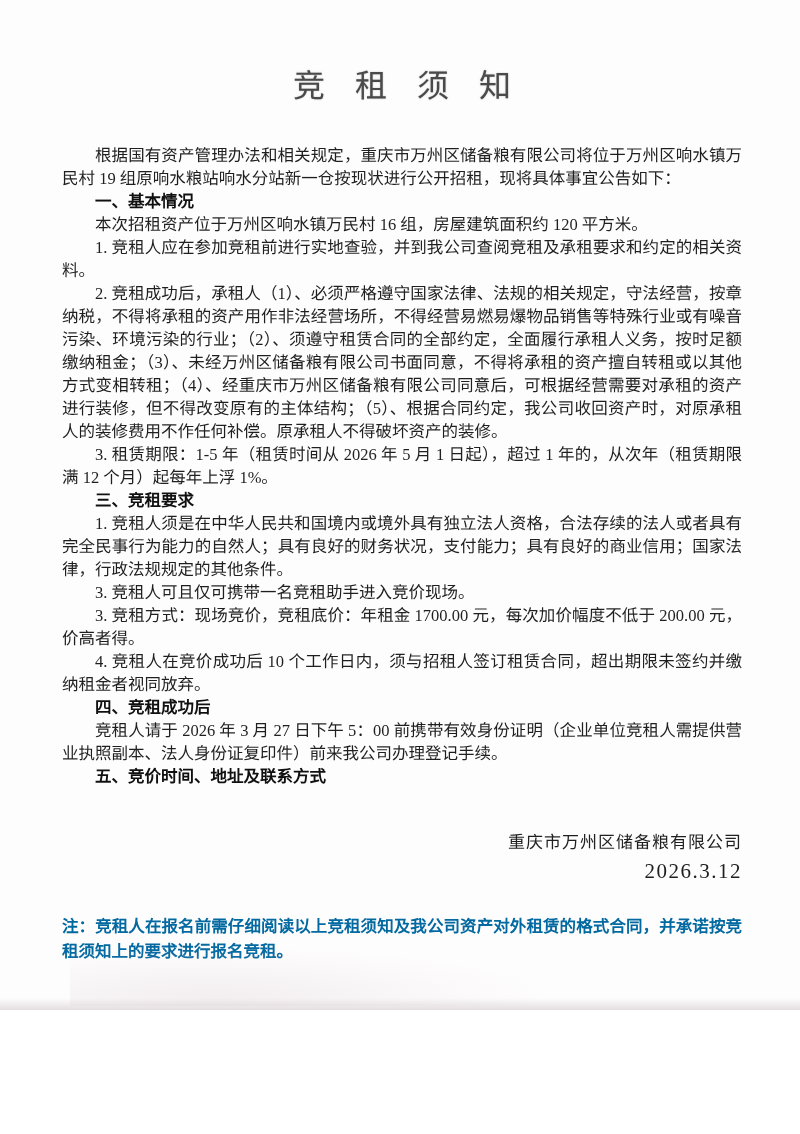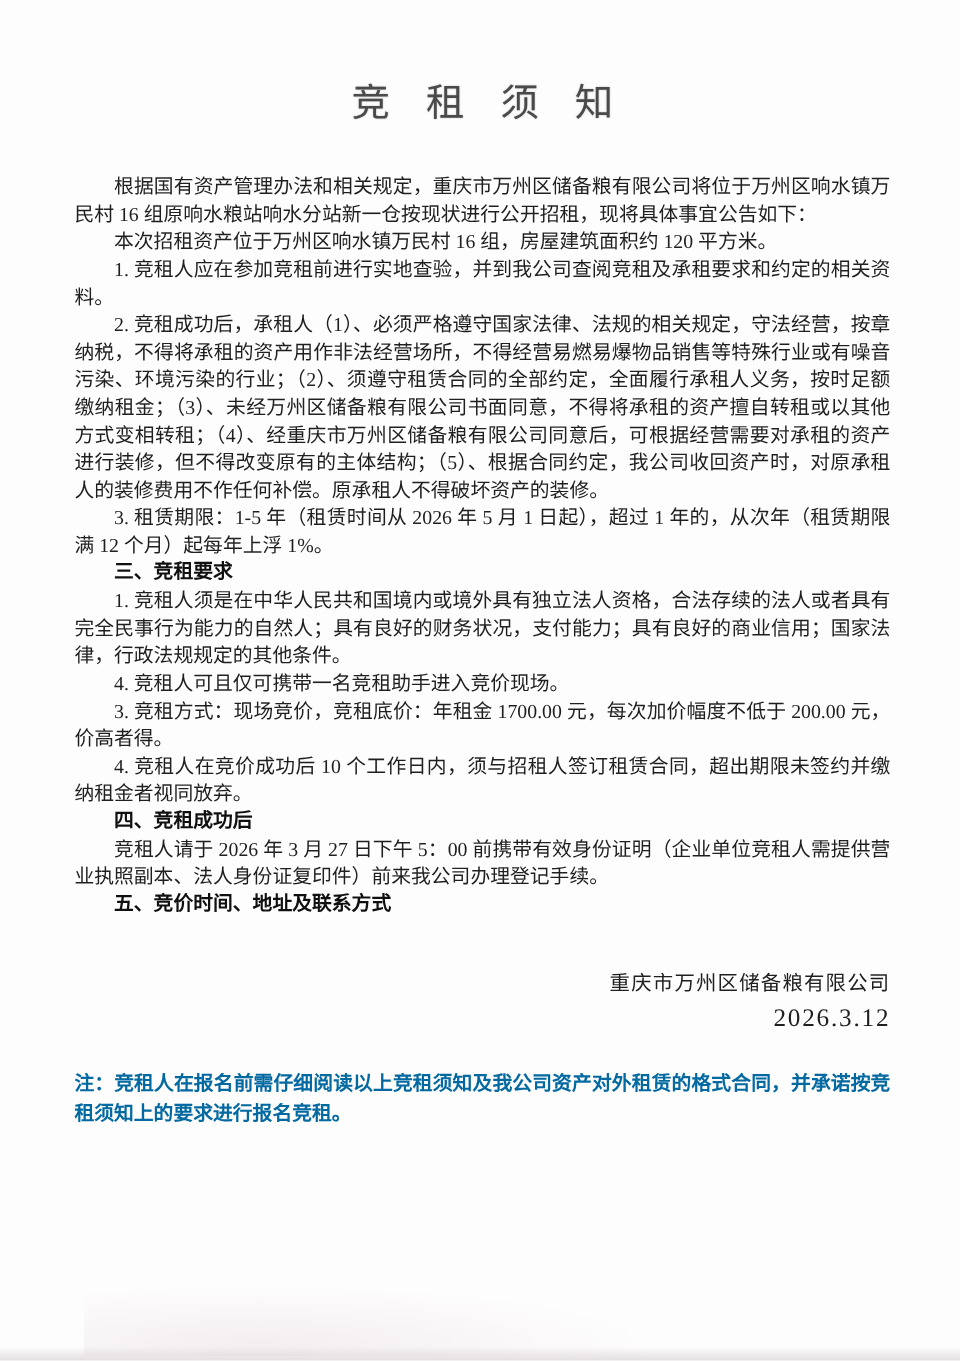--- a/index.html
+++ b/index.html
@@ -9,21 +9,21 @@
   }
   * { margin: 0; padding: 0; box-sizing: border-box; }
   html, body { background: #ffffff; }
   body {
     width: 800px; height: 1134px;
     font-family: "Liberation Serif", "DejaVu Serif", serif;
     color: var(--ink);
   }
   .page {
     position: relative;
-    width: 800px; height: 1134px;
+    width: 800px; height: 1010px;
     background: var(--paper);
     overflow: hidden;
   }
   .content {
     position: absolute;
     left: 62px; right: 58px; top: 50px;
   }
   .title {
     text-align: center;
     font-size: 32px;
@@ -82,31 +82,32 @@
 </style>
 </head>
 <body>
 
 <div class="page">
   <div class="content">
 
     <h1 class="title">竞租须知</h1>
 
     <div class="body-text">
-      <p class="para">根据国有资产管理办法和相关规定，重庆市万州区储备粮有限公司将位于万州区响水镇万民村 16 组原响水粮站响水分站新一仓按现状进行公开招租，现将具体事宜公告如下：</p>
+      <p class="para">根据国有资产管理办法和相关规定，重庆市万州区储备粮有限公司将位于万州区响水镇万民村 19 组原响水粮站响水分站新一仓按现状进行公开招租，现将具体事宜公告如下：</p>
 
+      <h2 class="heading">一、基本情况</h2>
       <p class="para">本次招租资产位于万州区响水镇万民村 16 组，房屋建筑面积约 120 平方米。</p>
 
       <p class="para">1. 竞租人应在参加竞租前进行实地查验，并到我公司查阅竞租及承租要求和约定的相关资料。</p>
       <p class="para">2. 竞租成功后，承租人（1）、必须严格遵守国家法律、法规的相关规定，守法经营，按章纳税，不得将承租的资产用作非法经营场所，不得经营易燃易爆物品销售等特殊行业或有噪音污染、环境污染的行业；（2）、须遵守租赁合同的全部约定，全面履行承租人义务，按时足额缴纳租金；（3）、未经万州区储备粮有限公司书面同意，不得将承租的资产擅自转租或以其他方式变相转租；（4）、经重庆市万州区储备粮有限公司同意后，可根据经营需要对承租的资产进行装修，但不得改变原有的主体结构；（5）、根据合同约定，我公司收回资产时，对原承租人的装修费用不作任何补偿。原承租人不得破坏资产的装修。</p>
       <p class="para">3. 租赁期限：1-5 年（租赁时间从 2026 年 5 月 1 日起），超过 1 年的，从次年（租赁期限满 12 个月）起每年上浮 1%。</p>
 
       <h2 class="heading">三、竞租要求</h2>
       <p class="para">1. 竞租人须是在中华人民共和国境内或境外具有独立法人资格，合法存续的法人或者具有完全民事行为能力的自然人；具有良好的财务状况，支付能力；具有良好的商业信用；国家法律，行政法规规定的其他条件。</p>
-      <p class="para">4. 竞租人可且仅可携带一名竞租助手进入竞价现场。</p>
+      <p class="para">3. 竞租人可且仅可携带一名竞租助手进入竞价现场。</p>
       <p class="para">3. 竞租方式：现场竞价，竞租底价：年租金 1700.00 元，每次加价幅度不低于 200.00 元，价高者得。</p>
       <p class="para">4. 竞租人在竞价成功后 10 个工作日内，须与招租人签订租赁合同，超出期限未签约并缴纳租金者视同放弃。</p>
 
       <h2 class="heading">四、竞租成功后</h2>
       <p class="para">竞租人请于 2026 年 3 月 27 日下午 5：00 前携带有效身份证明（企业单位竞租人需提供营业执照副本、法人身份证复印件）前来我公司办理登记手续。</p>
 
       <h2 class="heading">五、竞价时间、地址及联系方式</h2>
     </div>
 
     <div class="signature">

